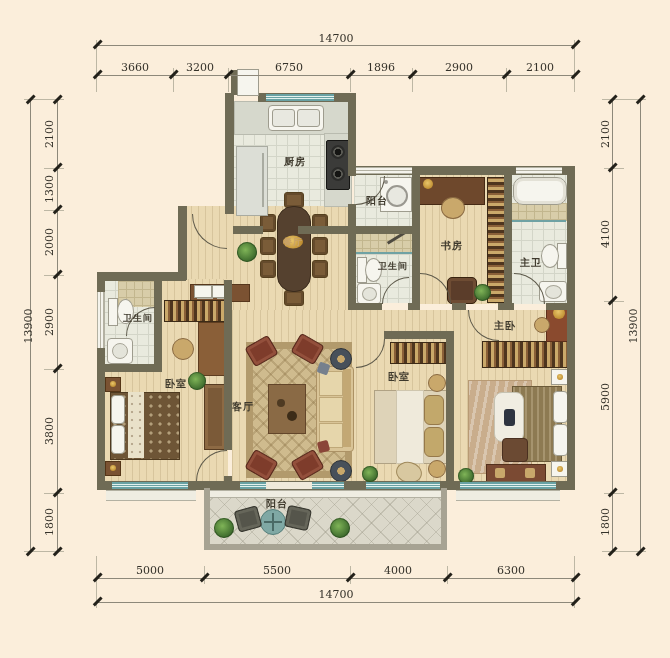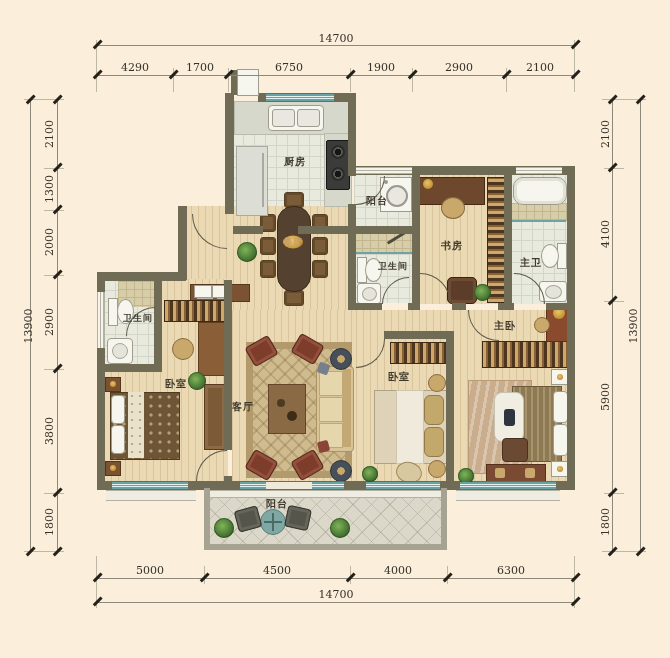--- a/index.html
+++ b/index.html
@@ -288,45 +288,45 @@
     <div class="tk" style="left:92px;top:43px"></div>
     <div class="tk" style="left:570px;top:43px"></div>
     <div class="tk" style="left:92px;top:73px"></div>
     <div class="tk" style="left:168px;top:73px"></div>
     <div class="tk" style="left:223px;top:73px"></div>
     <div class="tk" style="left:345px;top:73px"></div>
     <div class="tk" style="left:407px;top:73px"></div>
     <div class="tk" style="left:501px;top:73px"></div>
     <div class="tk" style="left:570px;top:73px"></div>
     <span class="dimtxt" style="left:336px;top:38px">14700</span>
-    <span class="dimtxt" style="left:135px;top:67px">4290</span>
-    <span class="dimtxt" style="left:200px;top:67px">1700</span>
+    <span class="dimtxt" style="left:135px;top:67px">3660</span>
+    <span class="dimtxt" style="left:200px;top:67px">3200</span>
     <span class="dimtxt" style="left:289px;top:67px">6750</span>
-    <span class="dimtxt" style="left:381px;top:67px">1900</span>
+    <span class="dimtxt" style="left:381px;top:67px">1896</span>
     <span class="dimtxt" style="left:459px;top:67px">2900</span>
     <span class="dimtxt" style="left:540px;top:67px">2100</span>
   </div>
 
   <div>
     <div class="dline" style="left:97px;top:578px;width:478px;height:1px"></div>
     <div class="dline" style="left:97px;top:602px;width:478px;height:1px"></div>
     <div class="eline" style="left:96px;top:556px;width:1px;height:52px"></div>
     <div class="eline" style="left:574px;top:556px;width:1px;height:52px"></div>
     <div class="eline" style="left:204px;top:566px;width:1px;height:18px"></div>
     <div class="eline" style="left:350px;top:566px;width:1px;height:18px"></div>
     <div class="eline" style="left:447px;top:566px;width:1px;height:18px"></div>
     <div class="tk" style="left:92px;top:576px"></div>
     <div class="tk" style="left:199px;top:576px"></div>
     <div class="tk" style="left:345px;top:576px"></div>
     <div class="tk" style="left:442px;top:576px"></div>
     <div class="tk" style="left:570px;top:576px"></div>
     <div class="tk" style="left:92px;top:600px"></div>
     <div class="tk" style="left:570px;top:600px"></div>
     <span class="dimtxt" style="left:150px;top:570px">5000</span>
-    <span class="dimtxt" style="left:277px;top:570px">4500</span>
+    <span class="dimtxt" style="left:277px;top:570px">5500</span>
     <span class="dimtxt" style="left:398px;top:570px">4000</span>
     <span class="dimtxt" style="left:511px;top:570px">6300</span>
     <span class="dimtxt" style="left:336px;top:594px">14700</span>
   </div>
 
   <div>
     <div class="dline" style="left:30px;top:100px;width:1px;height:452px"></div>
     <div class="dline" style="left:57px;top:100px;width:1px;height:452px"></div>
     <div class="eline" style="left:24px;top:99px;width:40px;height:1px"></div>
     <div class="eline" style="left:24px;top:551px;width:40px;height:1px"></div>

